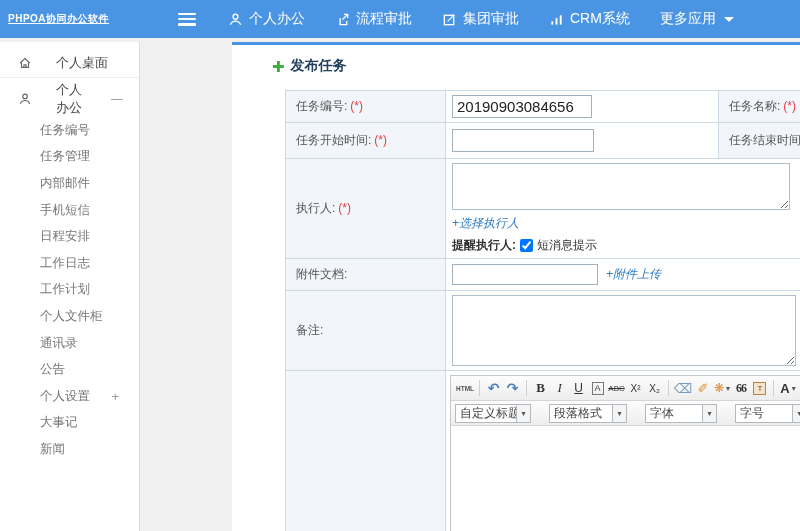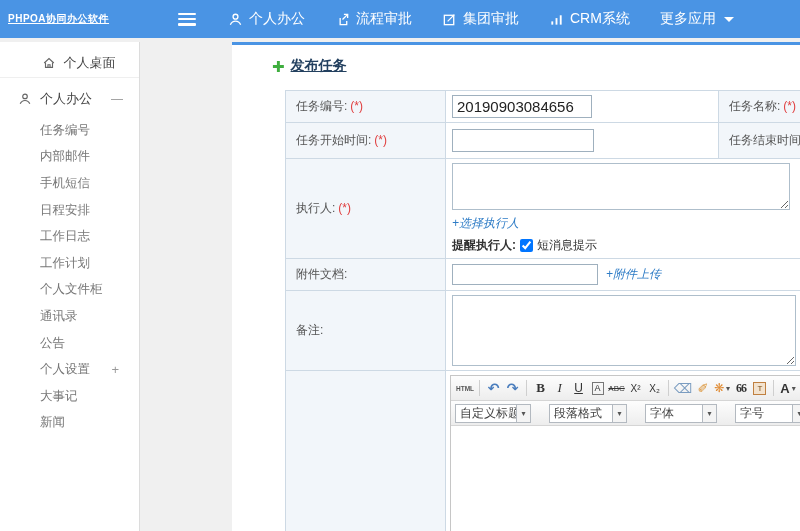--- a/index.html
+++ b/index.html
@@ -14,33 +14,33 @@
   .nav-item { display:flex; align-items:center; gap:6px; margin-right:30px; font-size:14px; cursor:pointer; white-space:nowrap; }
   .nav-item svg { display:block; }
   .caret { width:0; height:0; border-left:5px solid transparent; border-right:5px solid transparent; border-top:5px solid #fff; margin-left:2px; }
 
   
   .page { display:flex; height:493px; padding-top:4px; background:#f0f0f0; }
   .sidebar { width:140px; background:#fff; border-right:1px solid #dcdcdc; overflow:hidden; }
   .main-panel { margin-left:92px; width:568px; background:#fff; border-top:3px solid #4a94e4; overflow:hidden; }
 
   
-  .side-row { display:flex; align-items:center; gap:8px; padding:0 0 0 18px; height:30px; font-size:13px; color:#444; cursor:pointer;justify-content:center; }
+  .side-row { display:flex; align-items:center; gap:24px; padding:0 0 0 18px; height:30px; font-size:13px; color:#444; cursor:pointer; }
   .side-top { margin-top:6px; border-bottom:1px solid #efefef; }
   .side-section { margin-top:6px; }
   .side-row svg { flex:none; }
   .collapse-mark { margin-left:auto; margin-right:16px; color:#999; font-size:12px; }
   .side-sub { padding-top:3px; }
   .side-item { display:flex; align-items:center; height:26.6px; padding-left:40px; font-size:12.5px; color:#777; cursor:pointer; }
   .expand-mark { margin-left:auto; margin-right:20px; color:#999; font-size:13px; }
 
   
   .panel-title { display:flex; align-items:center; gap:6px; margin:12px 0 0 40px; }
   .plus-icon { color:#3fae3f; font-size:15px; font-weight:bold; line-height:1; }
-  .title-text { font-size:14px; font-weight:bold; color:#23405f;text-decoration:underline; }
+  .title-text { font-size:14px; font-weight:bold; color:#23405f; }
 
   table.form { border-collapse:collapse; margin:15px 0 0 53px; width:1113px; table-layout:fixed; }
   table.form td { border:1px solid #cdd9e4; font-size:12px; color:#555; vertical-align:middle; }
   td.lbl { background:#f2f6fa; padding-left:10px; }
   td.val { background:#fff; padding:4px 0 4px 6px; }
   .req { color:#e04040; margin-left:3px; }
 
   input.txt { height:23px; border:1px solid #9fb0be; background:#fff; padding:0 4px; font-family:inherit; }
   input.big { width:140px; font-size:15px; color:#222; }
   input.mid { width:142px; font-size:13px; }
@@ -155,20 +155,23 @@
           <path d="M2.5 13.5c1.3-2.8 3.5-3.8 5.5-3.8s4.2 1 5.5 3.8"></path>
         </svg>
       <span>个人办公</span>
       <span class="collapse-mark">—</span>
     </div>
     <div class="side-sub">
       <div class="side-item">
           <span>任务编号</span>
         </div>
       <div class="side-item">
+          <span>任务管理</span>
+        </div>
+      <div class="side-item">
           <span>内部邮件</span>
         </div>
       <div class="side-item">
           <span>手机短信</span>
         </div>
       <div class="side-item">
           <span>日程安排</span>
         </div>
       <div class="side-item">
           <span>工作日志</span>

